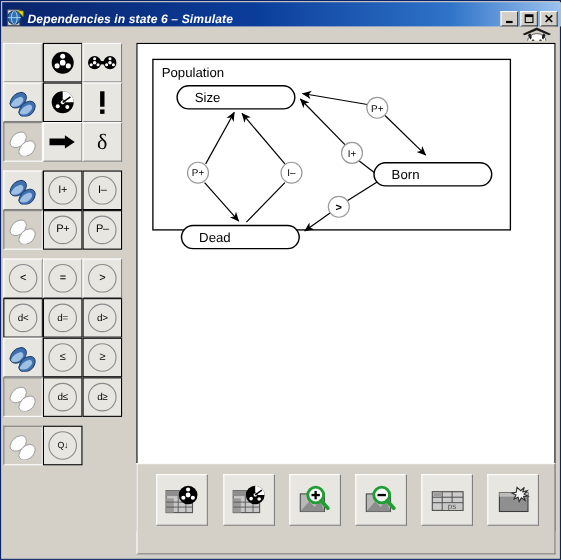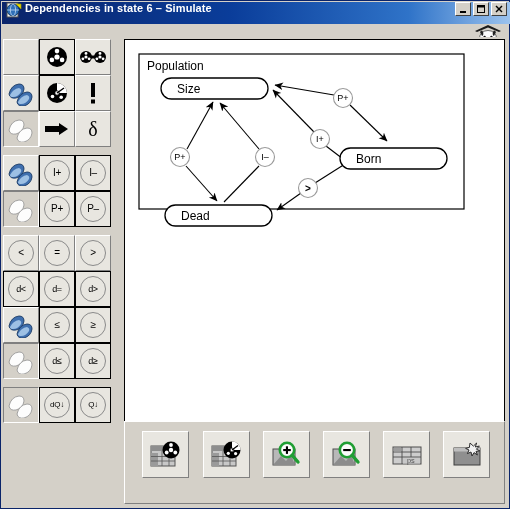--- a/index.html
+++ b/index.html
@@ -28,22 +28,23 @@
     border: 1px solid #0a246a;
     background: #d4d0c8;
   }
   .titlebar {
     position: absolute;
     left: 1px; top: 1px;
     width: 508px; height: 22px;
     box-sizing: border-box;
     background: linear-gradient(to right, #0a246a 0%, #0a3d9a 45%, #2f73c8 80%, #9cc3ee 100%);
     display: flex;
-    align-items: flex-start;
+    align-items: flex-end;
     padding: 0 2px;
+    font-style: italic;
   }
   .title-icon {
     width: 16px; height: 16px;
     margin: 0 3px 0 2px;
     position: relative;
     flex: none;
   }
   .title-text {
     color: #ffffff;
     font-size: 11px;
@@ -453,23 +454,20 @@
         <div class="tb-row">
           <div class="tb-cell sunken">
             <span>
               <svg width="30" height="26" viewBox="0 0 30 26" class="icon-svg">
                 <path d="M3 14 q2 -9 10 -10 q5 0 5 5 q-1 7 -8 9 q-6 1 -7 -4z" fill="#fdfdfd" stroke="#9a9a9a" stroke-width="0.9"></path>
                 <path d="M11 22 q2 -9 10 -10 q5 0 5 5 q-1 7 -8 9 q-6 1 -7 -4z" fill="#fdfdfd" stroke="#9a9a9a" stroke-width="0.9"></path>
               </svg>
             </span>
           </div>
           <div class="tb-cell dark">
-            <div class="circ xs">dQ↓</div>
-          </div>
-          <div class="tb-cell dark">
             <div class="circ xs">Q↓</div>
           </div>
         </div>
       </div>
 
     </div>
 
     <div class="right-panel">
 
       <div class="canvas-area">

